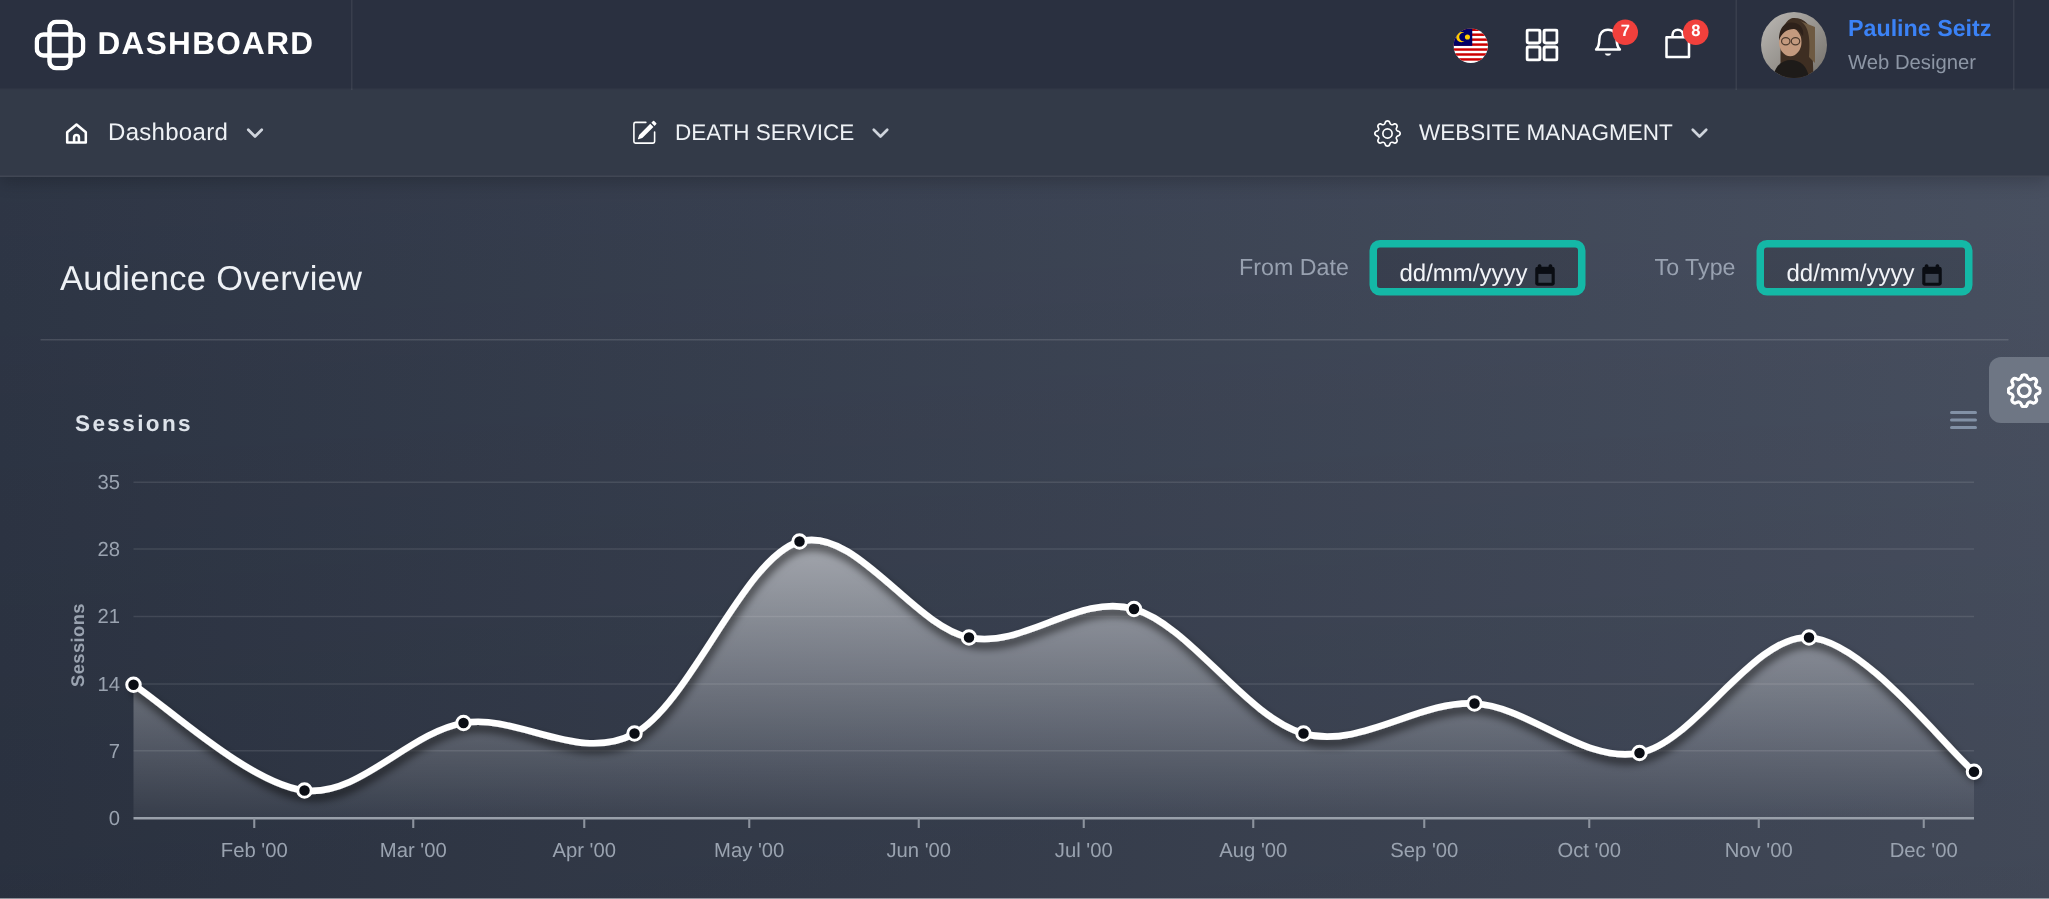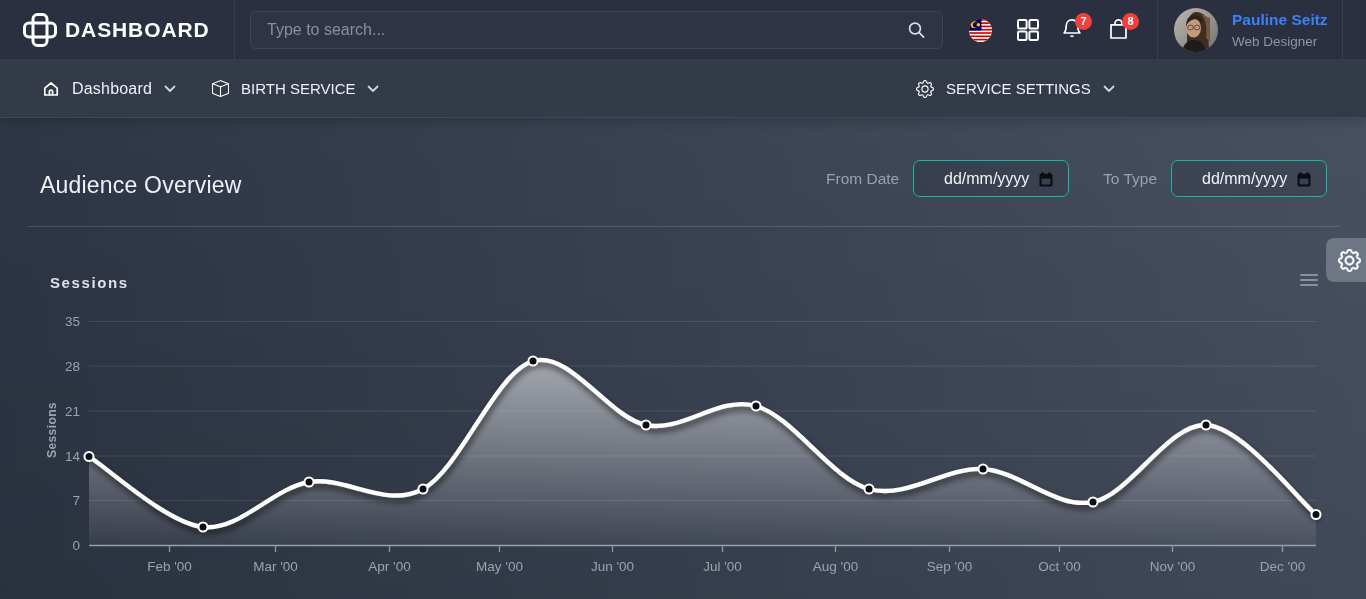--- a/index.html
+++ b/index.html
@@ -35,23 +35,23 @@
   .nitem { position:absolute; top:0; height:57px; display:flex; align-items:center; color:#eef1f5; white-space:nowrap; }
   .nitem svg { flex:none; }
   .nitem .lbl { margin-left:12px; font-size:15px; letter-spacing:0; }
   .nitem .lbl.big { font-size:16px; letter-spacing:0.2px; }
   .nitem .car { margin-left:12px; }
 
   
   #title { position:absolute; left:40px; top:172px; font-size:23px; font-weight:normal;
     color:#eef1f5; letter-spacing:0.2px; }
   .dlabel { position:absolute; top:170px; font-size:15.5px; color:#98a1b0; }
-  .dinput { position:absolute; top:160px; width:156px; height:37px; background:rgba(0,0,0,0.10);
-    border:1px solid #14b8a6; border-radius:7px; color:#f2f4f8; font-size:16px;
-    line-height:35px; padding-left:30px; }
+  .dinput { position:absolute; top:160px; width:144px; height:37px; background:rgba(0,0,0,0.10);
+    border:5px solid #14b8a6; border-radius:7px; color:#f2f4f8; font-size:16px;
+    line-height:35px; padding-left:15px; }
   .dinput svg { position:absolute; right:15px; top:11px; }
   #hdivider { position:absolute; left:27px; top:226px; width:1312px; height:1px;
     background:rgba(255,255,255,0.13); }
   #sessTitle { position:absolute; left:50px; top:274px; font-size:15px; font-weight:bold;
     color:#dde2e9; letter-spacing:1.6px; }
   #burger { position:absolute; left:1300px; top:274px; }
   #burger div { width:18px; height:2px; background:#8291a6; margin-bottom:3px; border-radius:1px; }
   #gearBtn { position:absolute; left:1326px; top:238px; width:48px; height:44px;
     background:#6e7684; border-radius:8px; }
 </style>
@@ -62,27 +62,20 @@
 
   <svg class="abs" style="left:23px;top:13px" width="34" height="34" viewBox="0 0 34 34">
     <rect x="10" y="1.5" width="14" height="31" rx="4.5" fill="none" stroke="#fff" stroke-width="3"></rect>
     <rect x="1.5" y="10" width="31" height="14" rx="4.5" fill="none" stroke="#fff" stroke-width="3"></rect>
   </svg>
   <div id="logoText">DASHBOARD</div>
   <div class="vsep" style="left:234px"></div>
   <div class="vsep" style="left:1157px"></div>
   <div class="vsep" style="left:1342px"></div>
 
-  <div id="search">
-      <span class="ph">Type to search...</span>
-    <svg class="abs" style="right:17px;top:10px" width="17" height="17" viewBox="0 0 17 17">
-      <circle cx="7" cy="6.5" r="5.4" fill="none" stroke="#d9dee5" stroke-width="1.7"></circle>
-      <line x1="11.2" y1="10.7" x2="15.6" y2="15.1" stroke="#d9dee5" stroke-width="1.7" stroke-linecap="round"></line>
-    </svg>
-  </div>
 
   <svg class="abs" style="left:969px;top:19px" width="23" height="23" viewBox="0 0 23 23">
     <defs>
         <clipPath id="fc">
           <circle cx="11.5" cy="11.5" r="11.5"></circle>
         </clipPath>
       </defs>
     <g clip-path="url(#fc)">
       <rect width="23" height="23" fill="#fff"></rect>
       <g fill="#cc0001">
@@ -151,35 +144,36 @@
   <div class="nitem" style="left:42px">
     <svg width="18" height="18" viewBox="0 0 18 18">
       <path d="M2.8 8.2 L9 3 L15.2 8.2 L15.2 15 L2.8 15 Z" fill="none" stroke="#fff" stroke-width="1.7" stroke-linejoin="round"></path>
       <path d="M7.4 15 L7.4 11.6 a1.6 1.6 0 0 1 3.2 0 L10.6 15" fill="none" stroke="#fff" stroke-width="1.7"></path>
     </svg>
     <span class="lbl big">Dashboard</span>
     <svg class="car" width="12" height="8" viewBox="0 0 12 8">
         <path d="M1.5 1.5 L6 6 L10.5 1.5" fill="none" stroke="#cfd4dc" stroke-width="1.8" stroke-linecap="round" stroke-linejoin="round"></path>
       </svg>
   </div>
-  <div class="nitem" style="left:212px">
+  <div class="nitem" style="left:421px">
     <svg width="17" height="17" viewBox="0 0 16 16" fill="#fff">
-      <path d="M8.186 1.113a.5.5 0 0 0-.372 0L1.846 3.5 8 5.961 14.154 3.5zM15 4.239l-6.5 2.6v7.922l6.5-2.6V4.24zM7.5 14.762V6.838L1 4.239v7.923zM7.443.184a1.5 1.5 0 0 1 1.114 0l7.129 2.852A.5.5 0 0 1 16 3.5v8.662a1 1 0 0 1-.629.928l-7.185 2.874a.5.5 0 0 1-.372 0L.63 13.09a1 1 0 0 1-.63-.928V3.5a.5.5 0 0 1 .314-.464z"></path>
+      <path d="M15.502 1.94a.5.5 0 0 1 0 .706L14.459 3.69l-2-2L13.502.646a.5.5 0 0 1 .707 0l1.293 1.293zm-1.75 2.456-2-2L4.939 9.21a.5.5 0 0 0-.121.196l-.805 2.414a.25.25 0 0 0 .316.316l2.414-.805a.5.5 0 0 0 .196-.12l6.813-6.814z"></path>
+      <path d="M1 13.5A1.5 1.5 0 0 0 2.5 15h11a1.5 1.5 0 0 0 1.5-1.5v-6a.5.5 0 0 0-1 0v6a.5.5 0 0 1-.5.5h-11a.5.5 0 0 1-.5-.5v-11a.5.5 0 0 1 .5-.5H9a.5.5 0 0 0 0-1H2.5A1.5 1.5 0 0 0 1 2.5z"></path>
     </svg>
-    <span class="lbl">BIRTH SERVICE</span>
+    <span class="lbl">DEATH SERVICE</span>
     <svg class="car" width="12" height="8" viewBox="0 0 12 8">
         <path d="M1.5 1.5 L6 6 L10.5 1.5" fill="none" stroke="#cfd4dc" stroke-width="1.8" stroke-linecap="round" stroke-linejoin="round"></path>
       </svg>
   </div>
   <div class="nitem" style="left:916px">
     <svg width="18" height="18" viewBox="0 0 16 16" fill="#fff">
       <path d="M8 4.754a3.246 3.246 0 1 0 0 6.492 3.246 3.246 0 0 0 0-6.492M5.754 8a2.246 2.246 0 1 1 4.492 0 2.246 2.246 0 0 1-4.492 0"></path>
       <path d="M9.796 1.343c-.527-1.79-3.065-1.79-3.592 0l-.094.319a.873.873 0 0 1-1.255.52l-.292-.16c-1.64-.892-3.433.902-2.54 2.541l.159.292a.873.873 0 0 1-.52 1.255l-.319.094c-1.79.527-1.79 3.065 0 3.592l.319.094a.873.873 0 0 1 .52 1.255l-.16.292c-.892 1.64.901 3.434 2.541 2.54l.292-.159a.873.873 0 0 1 1.255.52l.094.319c.527 1.79 3.065 1.79 3.592 0l.094-.319a.873.873 0 0 1 1.255-.52l.292.16c1.64.893 3.434-.902 2.54-2.541l-.159-.292a.873.873 0 0 1 .52-1.255l.319-.094c1.79-.527 1.79-3.065 0-3.592l-.319-.094a.873.873 0 0 1-.52-1.255l.16-.292c.893-1.64-.902-3.433-2.541-2.54l-.292.159a.873.873 0 0 1-1.255-.52zm-2.633.283c.246-.835 1.428-.835 1.674 0l.094.319a1.873 1.873 0 0 0 2.693 1.115l.291-.16c.764-.415 1.6.42 1.184 1.185l-.159.292a1.873 1.873 0 0 0 1.116 2.692l.318.094c.835.246.835 1.428 0 1.674l-.319.094a1.873 1.873 0 0 0-1.115 2.693l.16.291c.415.764-.42 1.6-1.185 1.184l-.291-.159a1.873 1.873 0 0 0-2.693 1.116l-.094.318c-.246.835-1.428.835-1.674 0l-.094-.319a1.873 1.873 0 0 0-2.692-1.115l-.292.16c-.764.415-1.6-.42-1.184-1.185l.159-.291A1.873 1.873 0 0 0 1.945 8.93l-.319-.094c-.835-.246-.835-1.428 0-1.674l.319-.094A1.873 1.873 0 0 0 3.06 4.377l-.16-.292c-.415-.764.42-1.6 1.185-1.184l.292.159a1.873 1.873 0 0 0 2.692-1.115z"></path>
     </svg>
-    <span class="lbl">SERVICE SETTINGS</span>
+    <span class="lbl">WEBSITE MANAGMENT</span>
     <svg class="car" width="12" height="8" viewBox="0 0 12 8">
         <path d="M1.5 1.5 L6 6 L10.5 1.5" fill="none" stroke="#cfd4dc" stroke-width="1.8" stroke-linecap="round" stroke-linejoin="round"></path>
       </svg>
   </div>
 </div>
 
 <div id="title">Audience Overview</div>
 <div class="dlabel" style="left:826px">From Date</div>
 <div class="dinput" style="left:913px">dd/mm/yyyy
   <svg width="14" height="15" viewBox="0 0 14 15">

